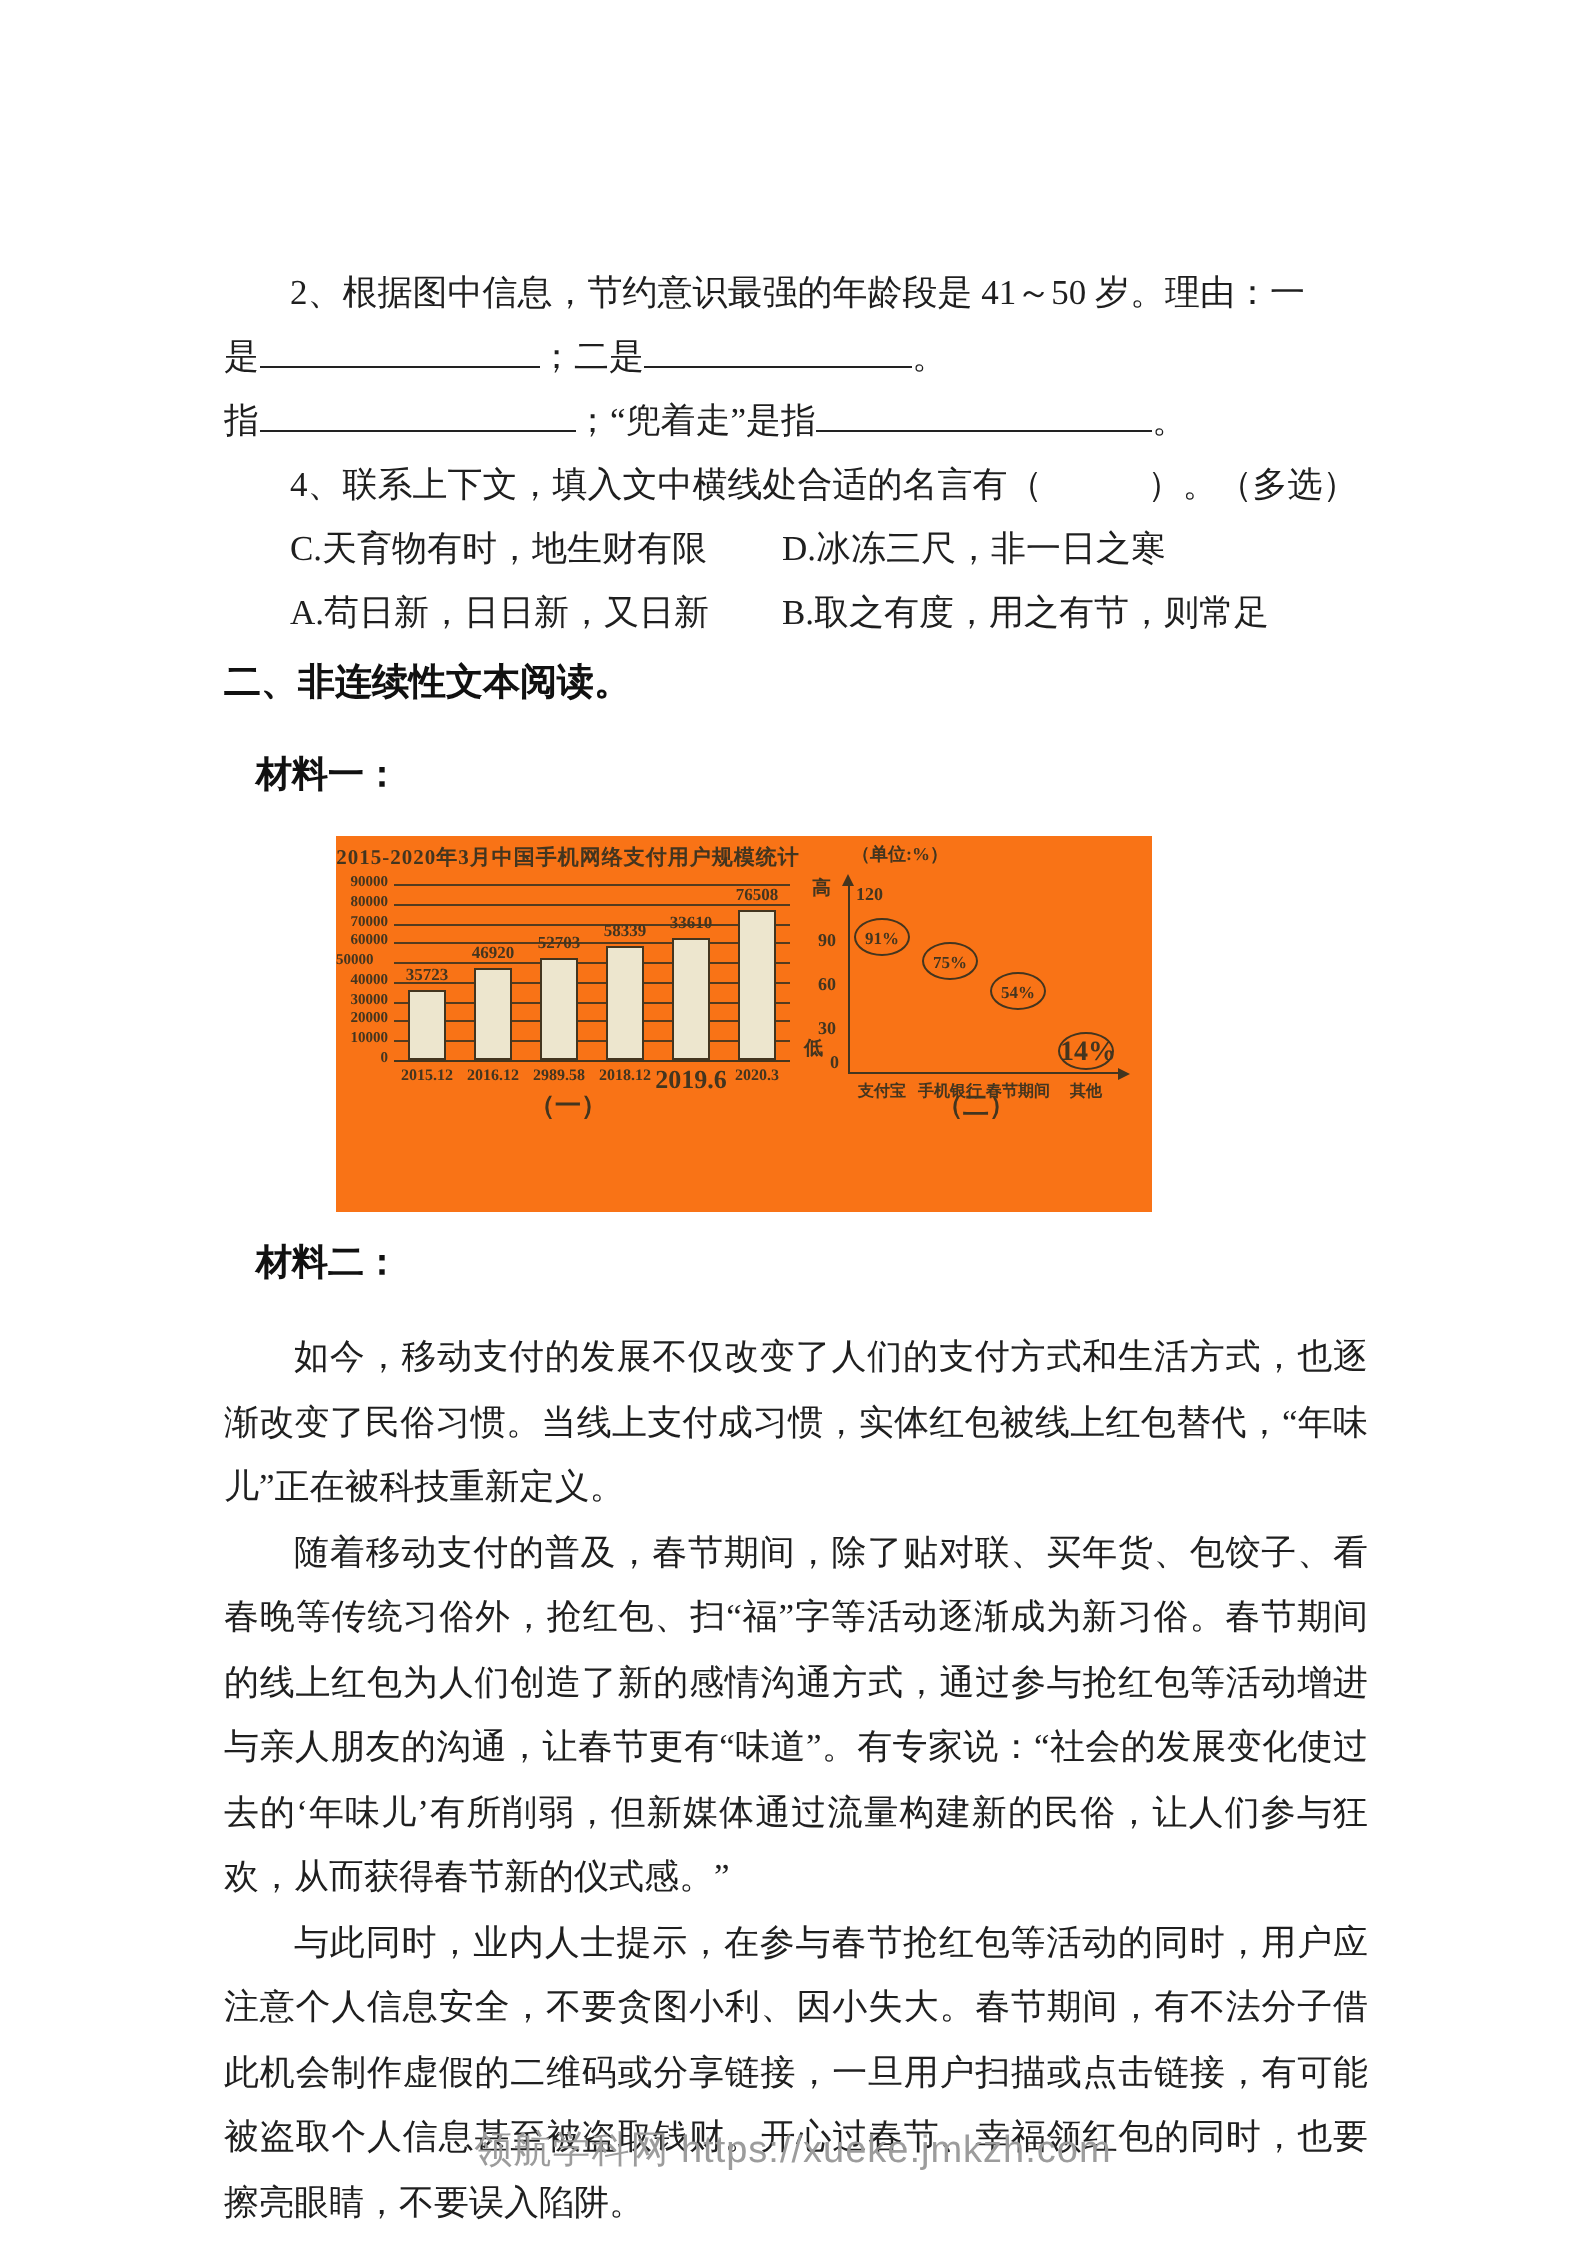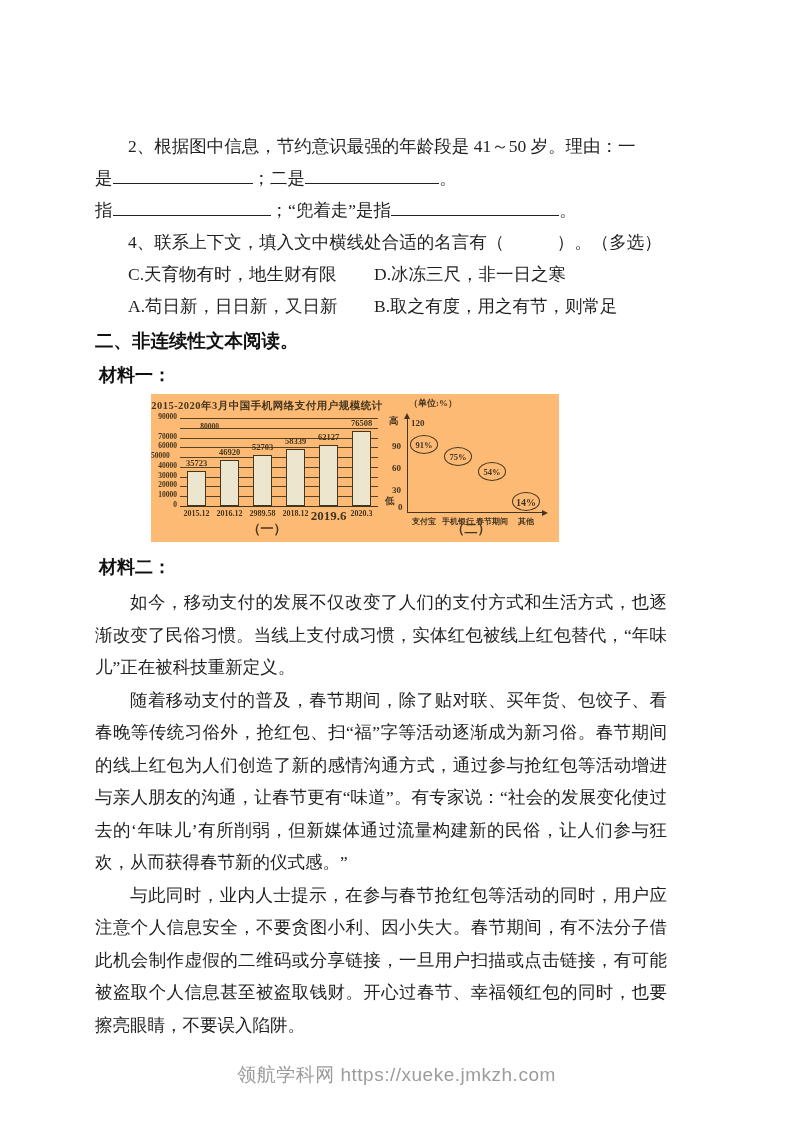--- a/index.html
+++ b/index.html
@@ -4,45 +4,45 @@
 <style>
   html,body{margin:0;padding:0;background:#ffffff;}
   .page{
     position:relative;
     width:793px;height:1122px;
     background:#ffffff;
     font-family:"Liberation Serif","DejaVu Serif",serif;
     color:#1f1f1f;
     overflow:hidden;
   }
-  .content{position:absolute;left:95px;top:130px;width:572px;}
+  .content{position:absolute;left:112px;top:130px;width:572px;}
   .line{margin:0;font-size:17.5px;line-height:32px;white-space:nowrap;}
   .indent1{text-indent:33px;}
   .blank{
     display:inline-block;height:15px;
     border-bottom:1.4px solid #222;
     vertical-align:baseline;
   }
   .options-row .opt-first{display:inline-block;width:246px;margin-left:33px;}
   .sec-title{
     margin:4px 0 0 0;
     font-family:"Liberation Sans","DejaVu Sans",sans-serif;
     font-size:18.5px;font-weight:700;line-height:30px;color:#111;
   }
   .mat-label{
-    margin:4px;
+    margin:16px;
     font-family:"Liberation Sans","DejaVu Sans",sans-serif;
     font-size:18px;font-weight:700;line-height:30px;color:#111;
   }
   .mat-label.m2{margin-top:10px;}
   .chart-figure{
     position:relative;
     margin:0 0 0 56px;
-    width:408px;height:148px;
-    background:#fdba74;
+    width:408px;height:188px;
+    background:#f97316;
     display:flex;
   }
   .chart-panel{position:relative;height:148px;}
   .bar-panel{width:232px;}
   .scatter-panel{width:176px;}
   .cx{position:absolute;color:#43351f;line-height:1.15;}
   .para{
     margin:0;font-size:17.5px;line-height:32.5px;
     text-align:justify;text-indent:35px;
   }
@@ -88,38 +88,38 @@
           <div class="cx" style="left: 0px; top: 77.7px; width: 26px; text-align: right; font-size: 7.5px; font-weight: 700;">30000</div>
           <div class="cx" style="left: 29px; top: 72.9px; width: 198px; height: 1px; background: rgb(67, 53, 31); opacity: 0.9;"></div>
           <div class="cx" style="left: 0px; top: 67.9px; width: 26px; text-align: right; font-size: 7.5px; font-weight: 700;">40000</div>
           <div class="cx" style="left: 29px; top: 63.1px; width: 198px; height: 1px; background: rgb(67, 53, 31); opacity: 0.9;"></div>
           <div class="cx" style="left: 0px; top: 58.1px; width: 26px; font-size: 7.5px; font-weight: 700;">50000</div>
           <div class="cx" style="left: 29px; top: 53.3px; width: 198px; height: 1px; background: rgb(67, 53, 31); opacity: 0.9;"></div>
           <div class="cx" style="left: 0px; top: 48.3px; width: 26px; text-align: right; font-size: 7.5px; font-weight: 700;">60000</div>
           <div class="cx" style="left: 29px; top: 43.6px; width: 198px; height: 1px; background: rgb(67, 53, 31); opacity: 0.9;"></div>
           <div class="cx" style="left: 0px; top: 38.6px; width: 26px; text-align: right; font-size: 7.5px; font-weight: 700;">70000</div>
           <div class="cx" style="left: 29px; top: 33.8px; width: 198px; height: 1px; background: rgb(67, 53, 31); opacity: 0.9;"></div>
-          <div class="cx" style="left: 0px; top: 28.8px; width: 26px; text-align: right; font-size: 7.5px; font-weight: 700; margin-left: 42px;">80000</div>
+          <div class="cx" style="left: 0px; top: 28.8px; width: 26px; text-align: right; font-size: 7.5px; font-weight: 700;">80000</div>
           <div class="cx" style="left: 29px; top: 24px; width: 198px; height: 1px; background: rgb(67, 53, 31); opacity: 0.9;"></div>
           <div class="cx" style="left: 0px; top: 19px; width: 26px; text-align: right; font-size: 7.5px; font-weight: 700;">90000</div>
           <div class="cx" style="left: 29px; top: 112px; width: 198px; height: 1.4px; background: rgb(67, 53, 31);"></div>
           <div class="cx" style="left: 36px; top: 77.1px; width: 19px; height: 34.9px; background: rgb(237, 230, 206); border: 1.4px solid rgb(67, 53, 31); box-sizing: border-box;"></div>
           <div class="cx" style="left: 17.5px; top: 65.1px; width: 56px; text-align: center; font-size: 8.5px; font-weight: 700;">35723</div>
           <div class="cx" style="left: 17.5px; top: 115px; width: 56px; text-align: center; font-size: 8px; font-weight: 700;">2015.12</div>
           <div class="cx" style="left: 69px; top: 66.1px; width: 19px; height: 45.9px; background: rgb(237, 230, 206); border: 1.4px solid rgb(67, 53, 31); box-sizing: border-box;"></div>
           <div class="cx" style="left: 50.5px; top: 54.1px; width: 56px; text-align: center; font-size: 8.5px; font-weight: 700;">46920</div>
           <div class="cx" style="left: 50.5px; top: 115px; width: 56px; text-align: center; font-size: 8px; font-weight: 700;">2016.12</div>
           <div class="cx" style="left: 102px; top: 60.5px; width: 19px; height: 51.5px; background: rgb(237, 230, 206); border: 1.4px solid rgb(67, 53, 31); box-sizing: border-box;"></div>
           <div class="cx" style="left: 83.5px; top: 48.5px; width: 56px; text-align: center; font-size: 8.5px; font-weight: 700;">52703</div>
           <div class="cx" style="left: 83.5px; top: 115px; width: 56px; text-align: center; font-size: 8px; font-weight: 700;">2989.58</div>
           <div class="cx" style="left: 135px; top: 55px; width: 19px; height: 57px; background: rgb(237, 230, 206); border: 1.4px solid rgb(67, 53, 31); box-sizing: border-box;"></div>
           <div class="cx" style="left: 116.5px; top: 43px; width: 56px; text-align: center; font-size: 8.5px; font-weight: 700;">58339</div>
           <div class="cx" style="left: 116.5px; top: 115px; width: 56px; text-align: center; font-size: 8px; font-weight: 700;">2018.12</div>
           <div class="cx" style="left: 168px; top: 51.3px; width: 19px; height: 60.7px; background: rgb(237, 230, 206); border: 1.4px solid rgb(67, 53, 31); box-sizing: border-box;"></div>
-          <div class="cx" style="left: 149.5px; top: 39.3px; width: 56px; text-align: center; font-size: 8.5px; font-weight: 700;">62127</div>
+          <div class="cx" style="left: 149.5px; top: 39.3px; width: 56px; text-align: center; font-size: 8.5px; font-weight: 700;">33610</div>
           <div class="cx" style="left: 149.5px; top: 115px; width: 56px; text-align: center; font-size: 13px; font-weight: 700;">2019.6</div>
           <div class="cx" style="left: 201px; top: 37.2px; width: 19px; height: 74.8px; background: rgb(237, 230, 206); border: 1.4px solid rgb(67, 53, 31); box-sizing: border-box;"></div>
           <div class="cx" style="left: 182.5px; top: 25.2px; width: 56px; text-align: center; font-size: 8.5px; font-weight: 700;">76508</div>
           <div class="cx" style="left: 182.5px; top: 115px; width: 56px; text-align: center; font-size: 8px; font-weight: 700;">2020.3</div>
           <div class="cx" style="left: 0px; top: 128px; width: 100%; text-align: center; font-size: 13px; font-weight: 700;">（一）</div>
         </div>
       <div class="chart-panel scatter-panel" id="scatter-chart">
           <div class="cx" style="left: 26px; top: 4px; font-size: 9px; font-weight: 700;">（单位:%）</div>
           <div class="cx" style="left: 24px; top: 24px; width: 1.2px; height: 94px; background: rgb(67, 53, 31);"></div>
           <div class="cx" style="left: 21px; top: 19px; width: 0px; height: 0px; border-left: 3.5px solid transparent; border-right: 3.5px solid transparent; border-bottom: 6px solid rgb(67, 53, 31);"></div>
@@ -131,21 +131,21 @@
           <div class="cx" style="left: 2px; top: 47px; width: 16px; text-align: right; font-size: 9px; font-weight: 700;">90</div>
           <div class="cx" style="left: 28px; top: 24px; font-size: 9px; font-weight: 700;">120</div>
           <div class="cx" style="left: 6px; top: 22px; font-size: 9.5px; font-weight: 700;">高</div>
           <div class="cx" style="left: 2px; top: 102px; font-size: 9.5px; font-weight: 700;">低</div>
           <div class="cx" style="left: 27px; top: 41.3px; width: 28px; height: 19px; border: 1.2px solid rgb(67, 53, 31); border-radius: 50%; text-align: center; font-size: 8.5px; font-weight: 700; line-height: 19px; box-sizing: border-box;">91%</div>
           <div class="cx" style="left: 17px; top: 123px; width: 48px; text-align: center; font-size: 8px; font-weight: 700;">支付宝</div>
           <div class="cx" style="left: 61px; top: 53px; width: 28px; height: 19px; border: 1.2px solid rgb(67, 53, 31); border-radius: 50%; text-align: center; font-size: 8.5px; font-weight: 700; line-height: 19px; box-sizing: border-box;">75%</div>
           <div class="cx" style="left: 51px; top: 123px; width: 48px; text-align: center; font-size: 8px; font-weight: 700;">手机银行</div>
           <div class="cx" style="left: 95px; top: 68.4px; width: 28px; height: 19px; border: 1.2px solid rgb(67, 53, 31); border-radius: 50%; text-align: center; font-size: 8.5px; font-weight: 700; line-height: 19px; box-sizing: border-box;">54%</div>
           <div class="cx" style="left: 85px; top: 123px; width: 48px; text-align: center; font-size: 8px; font-weight: 700;">春节期间</div>
-          <div class="cx" style="left: 129px; top: 97.7px; width: 28px; height: 19px; border: 1.2px solid rgb(67, 53, 31); border-radius: 50%; text-align: center; font-size: 10px; font-weight: 700; line-height: 19px; box-sizing: border-box;">14%</div>
+          <div class="cx" style="left: 129px; top: 97.7px; width: 28px; height: 19px; border: 1.2px solid rgb(67, 53, 31); border-radius: 50%; text-align: center; font-size: 14px; font-weight: 700; line-height: 19px; box-sizing: border-box;">14%</div>
           <div class="cx" style="left: 119px; top: 123px; width: 48px; text-align: center; font-size: 8px; font-weight: 700;">其他</div>
           <div class="cx" style="left: 0px; top: 128px; width: 100%; text-align: center; font-size: 13px; font-weight: 700;">（二）</div>
         </div>
     </figure>
 
     <h3 class="mat-label m2">材料二：</h3>
 
     <p class="para">如今，移动支付的发展不仅改变了人们的支付方式和生活方式，也逐渐改变了民俗习惯。当线上支付成习惯，实体红包被线上红包替代，“年味儿”正在被科技重新定义。</p>
     <p class="para">随着移动支付的普及，春节期间，除了贴对联、买年货、包饺子、看春晚等传统习俗外，抢红包、扫“福”字等活动逐渐成为新习俗。春节期间的线上红包为人们创造了新的感情沟通方式，通过参与抢红包等活动增进与亲人朋友的沟通，让春节更有“味道”。有专家说：“社会的发展变化使过去的‘年味儿’有所削弱，但新媒体通过流量构建新的民俗，让人们参与狂欢，从而获得春节新的仪式感。”</p>
     <p class="para">与此同时，业内人士提示，在参与春节抢红包等活动的同时，用户应注意个人信息安全，不要贪图小利、因小失大。春节期间，有不法分子借此机会制作虚假的二维码或分享链接，一旦用户扫描或点击链接，有可能被盗取个人信息甚至被盗取钱财。开心过春节、幸福领红包的同时，也要擦亮眼睛，不要误入陷阱。</p>

